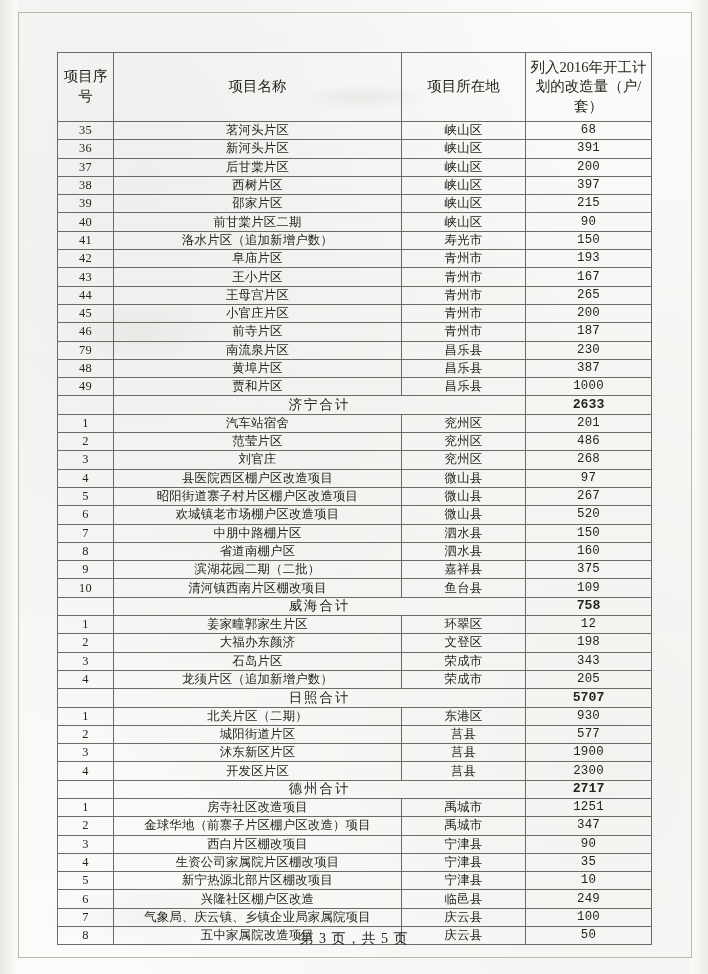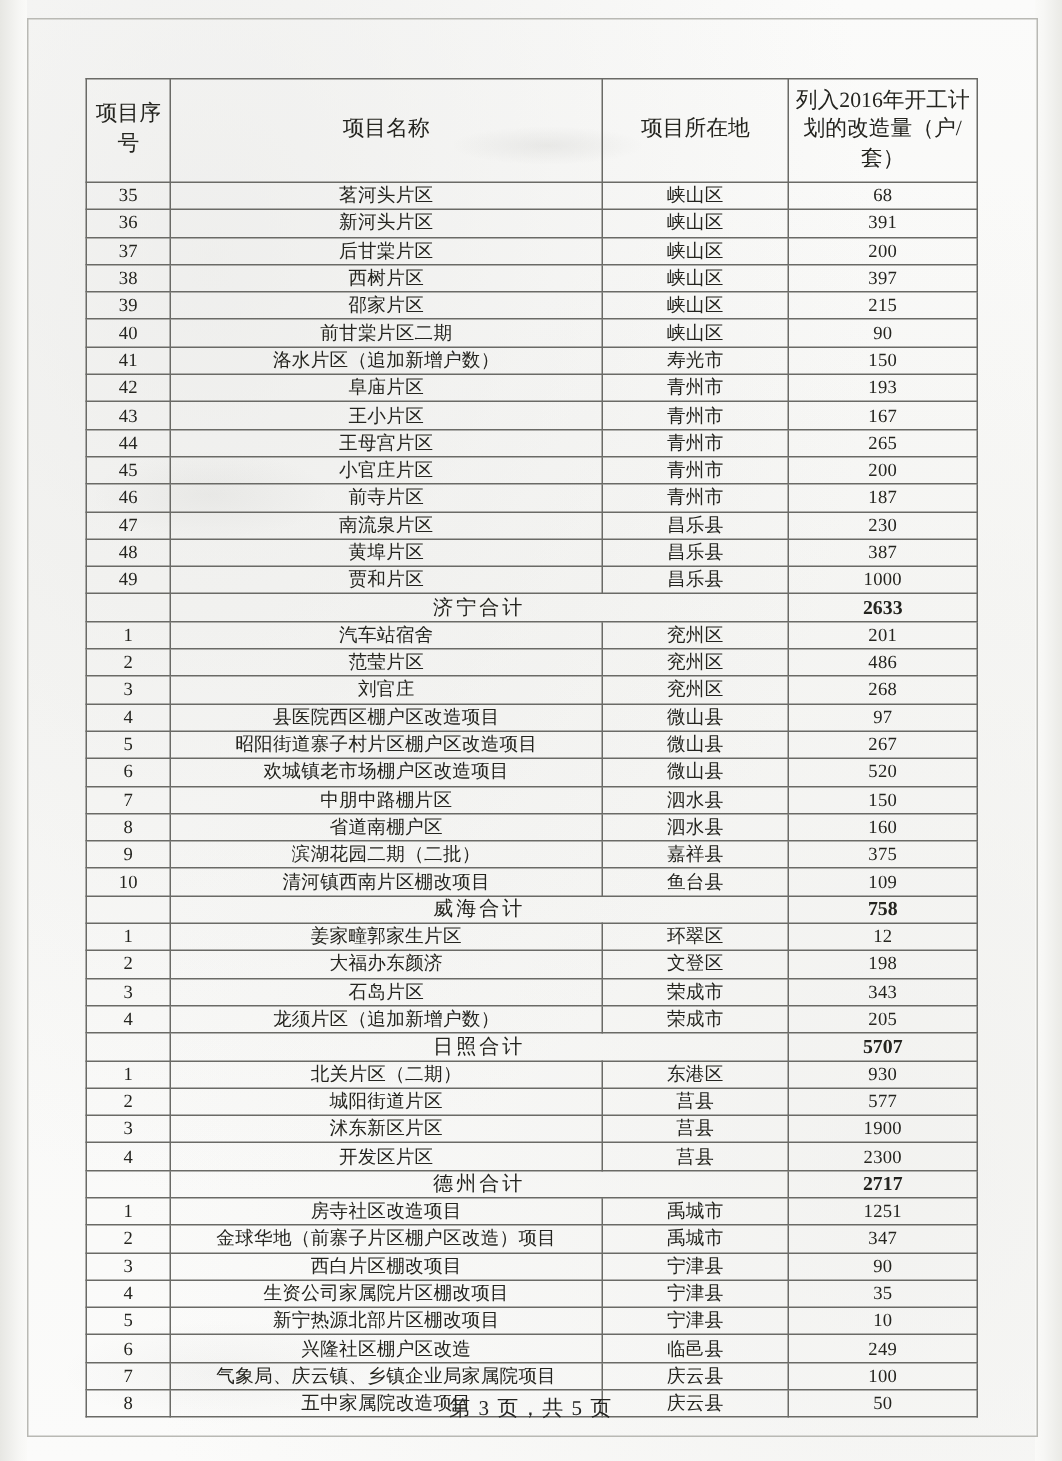--- a/index.html
+++ b/index.html
@@ -76,21 +76,21 @@
 
   .doc-table tbody td {
     height: 17.3px;
     font-size: 12.4px;
     line-height: 1.05;
     letter-spacing: 0.2px;
   }
   td.seq { font-size: 11.6px; }
   td.name { font-size: 12.6px; letter-spacing: 1px; }
   td.loc  { font-size: 12.4px; letter-spacing: 0.6px; }
-  td.qty  { font-size: 12.4px; font-family: Liberation Serif, serif; }
+  td.qty  { font-size: 12.4px; font-family: Liberation Mono, monospace; }
 
   tr.subtotal td {
     font-weight: normal;
     font-size: 13.4px;
     letter-spacing: 2px;
   }
   tr.subtotal td.qty {
     font-weight: bold;
     letter-spacing: 0;
     font-size: 13.2px;
@@ -228,21 +228,21 @@
           <td class="loc">青州市</td>
           <td class="qty">200</td>
         </tr>
         <tr>
           <td class="seq">46</td>
           <td class="name">前寺片区</td>
           <td class="loc">青州市</td>
           <td class="qty">187</td>
         </tr>
         <tr>
-          <td class="seq">47</td>
+          <td class="seq">79</td>
           <td class="name">南流泉片区</td>
           <td class="loc">昌乐县</td>
           <td class="qty">230</td>
         </tr>
         <tr>
           <td class="seq">48</td>
           <td class="name">黄埠片区</td>
           <td class="loc">昌乐县</td>
           <td class="qty">387</td>
         </tr>

